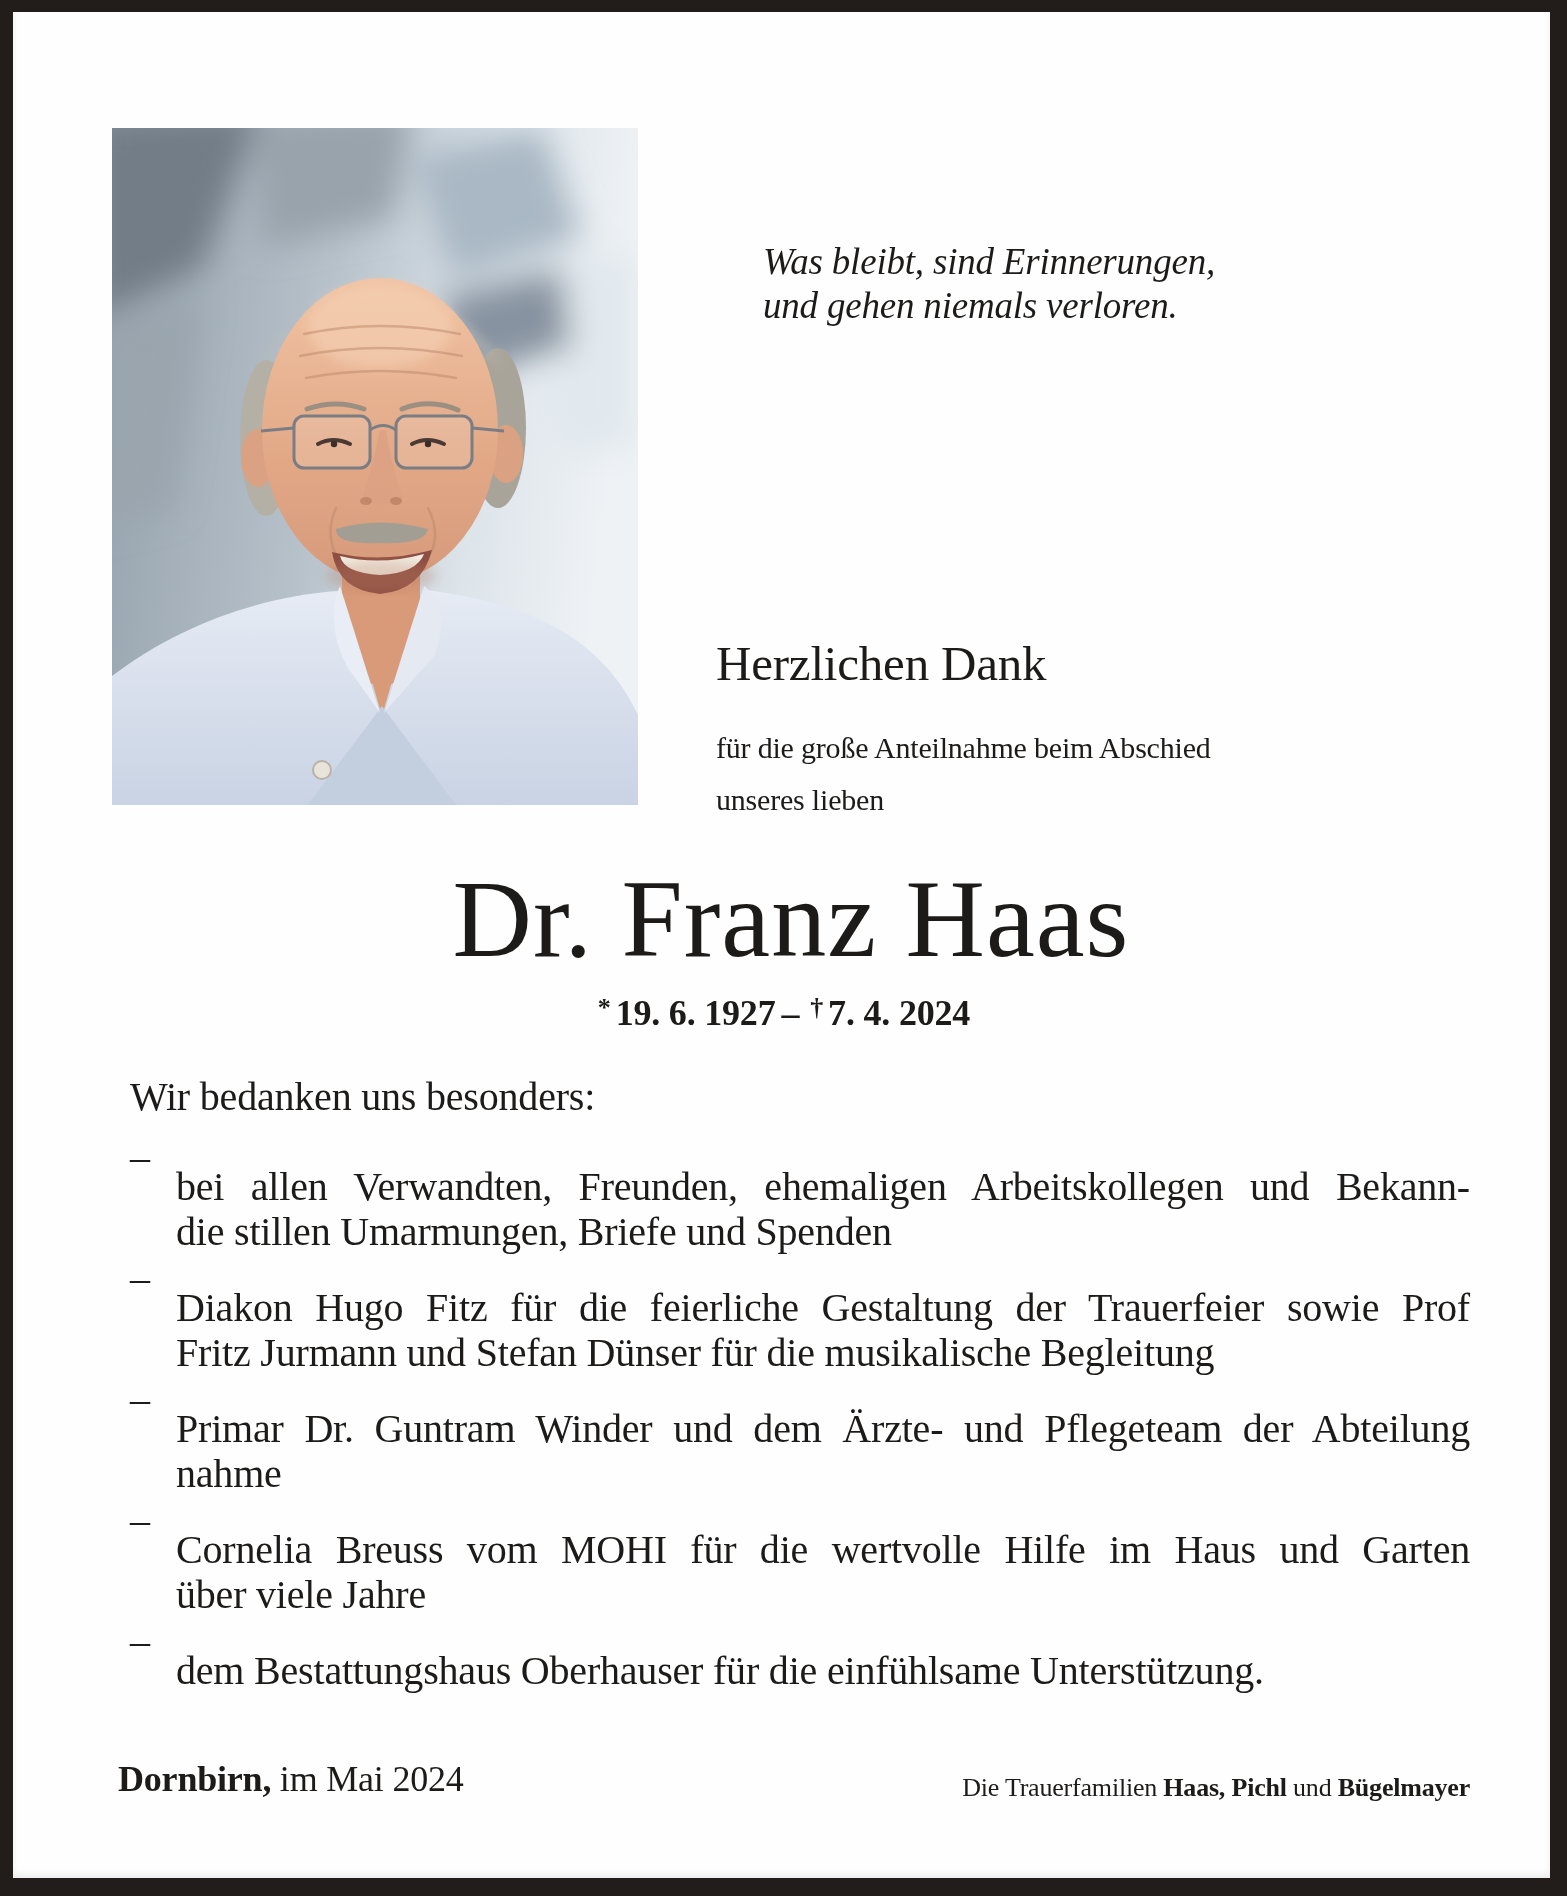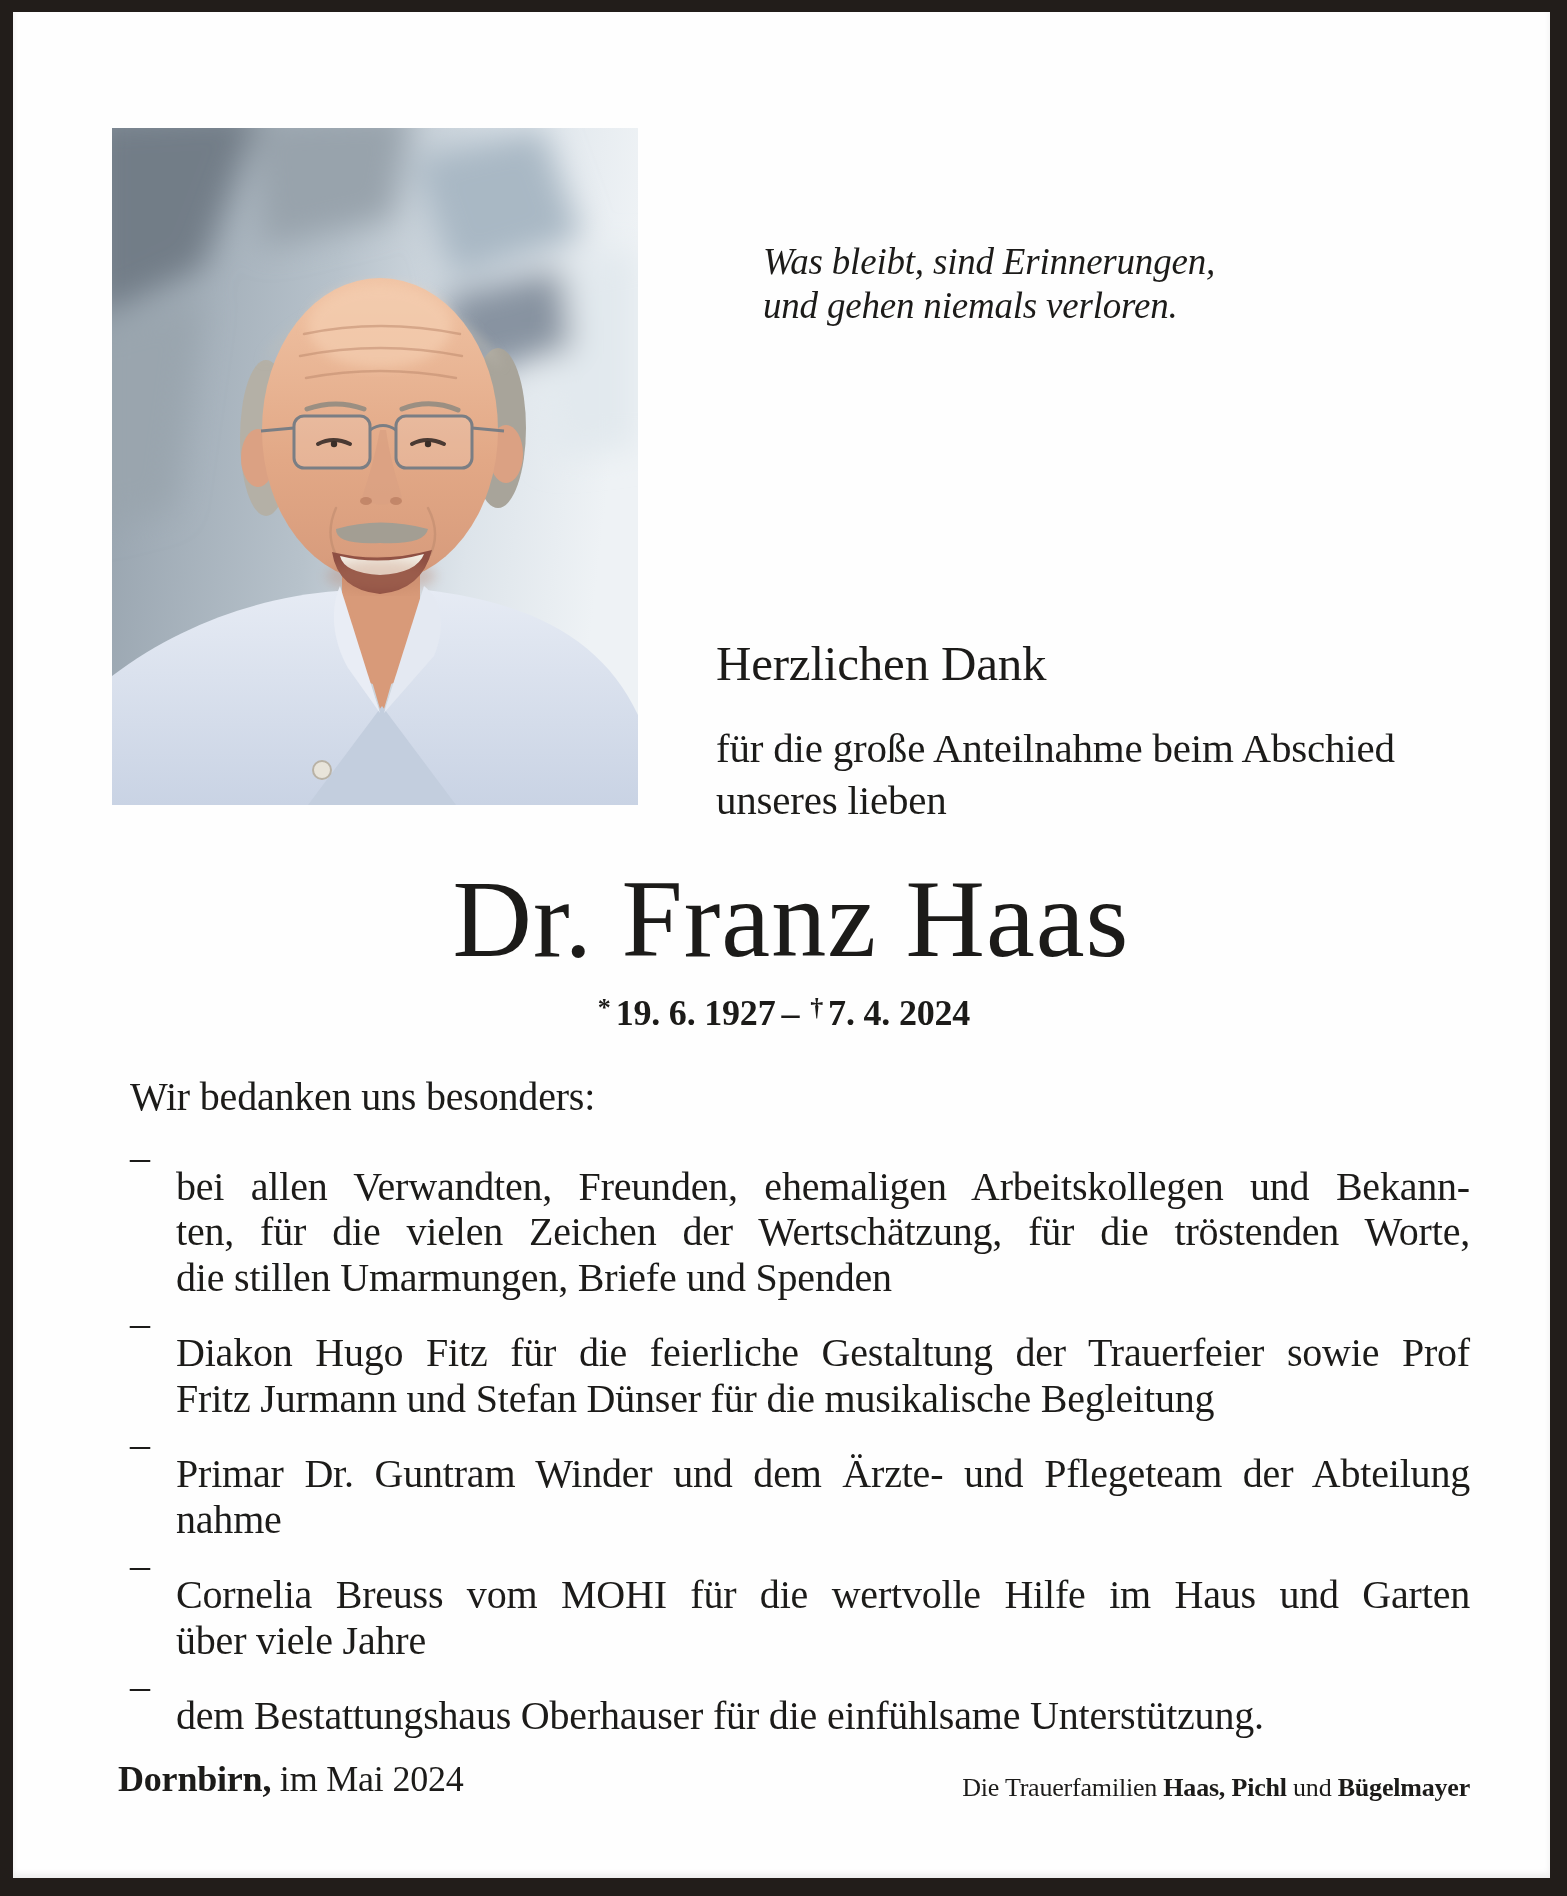--- a/index.html
+++ b/index.html
@@ -31,21 +31,21 @@
   .quote{
     position:absolute;left:703px;top:228px;
     font-style:italic;font-size:37px;line-height:44px;margin-left:47px;
   }
   .thanks-heading{
     position:absolute;left:703px;top:624px;
     font-size:49px;line-height:56px;
   }
   .thanks-sub{
     position:absolute;left:703px;top:710px;
-    font-size:41px;line-height:52px;
+    font-size:30px;line-height:52px;
   }
   .name{
     position:absolute;left:0;top:845px;width:100%;
     box-sizing:border-box;padding-left:19px;
     text-align:center;
     font-size:110px;line-height:125px;font-weight:400;letter-spacing:1px;
     margin:0;
   }
   .dates{
     position:absolute;left:0;top:980px;width:100%;
@@ -205,21 +205,20 @@
         <span class="sym">*</span><span>19. 6. 1927</span><span class="sep">–</span><span class="sym">†</span><span>7. 4. 2024</span>
       </div>
 
       <div class="body">
         <p class="intro">Wir bedanken uns besonders:</p>
         <div>
             <div class="ack-item">
               <span class="ack-marker">–</span>
               <div class="ack-text">
                 <div class="ack-line stretch">bei allen Verwandten, Freunden, ehemaligen Arbeitskollegen und Bekann-</div>
-                <div class="ack-line stretch">ten, für die vielen Zeichen der Wertschätzung, für die tröstenden Worte,</div>
                 <div class="ack-line">die stillen Umarmungen, Briefe und Spenden</div>
               </div>
             </div>
             <div class="ack-item">
               <span class="ack-marker">–</span>
               <div class="ack-text">
                 <div class="ack-line stretch">Diakon Hugo Fitz für die feierliche Gestaltung der Trauerfeier sowie Prof</div>
                 <div class="ack-line">Fritz Jurmann und Stefan Dünser für die musikalische Begleitung</div>
               </div>
             </div>

